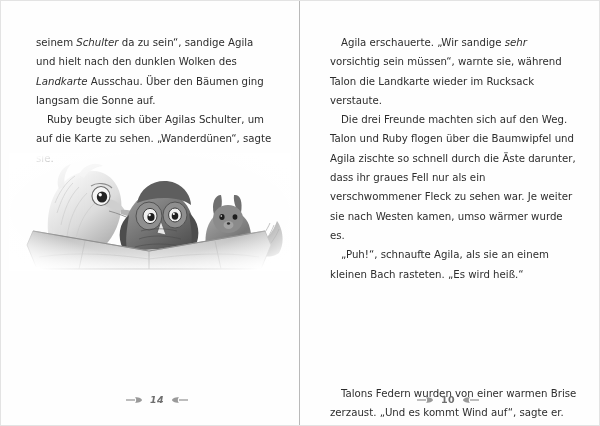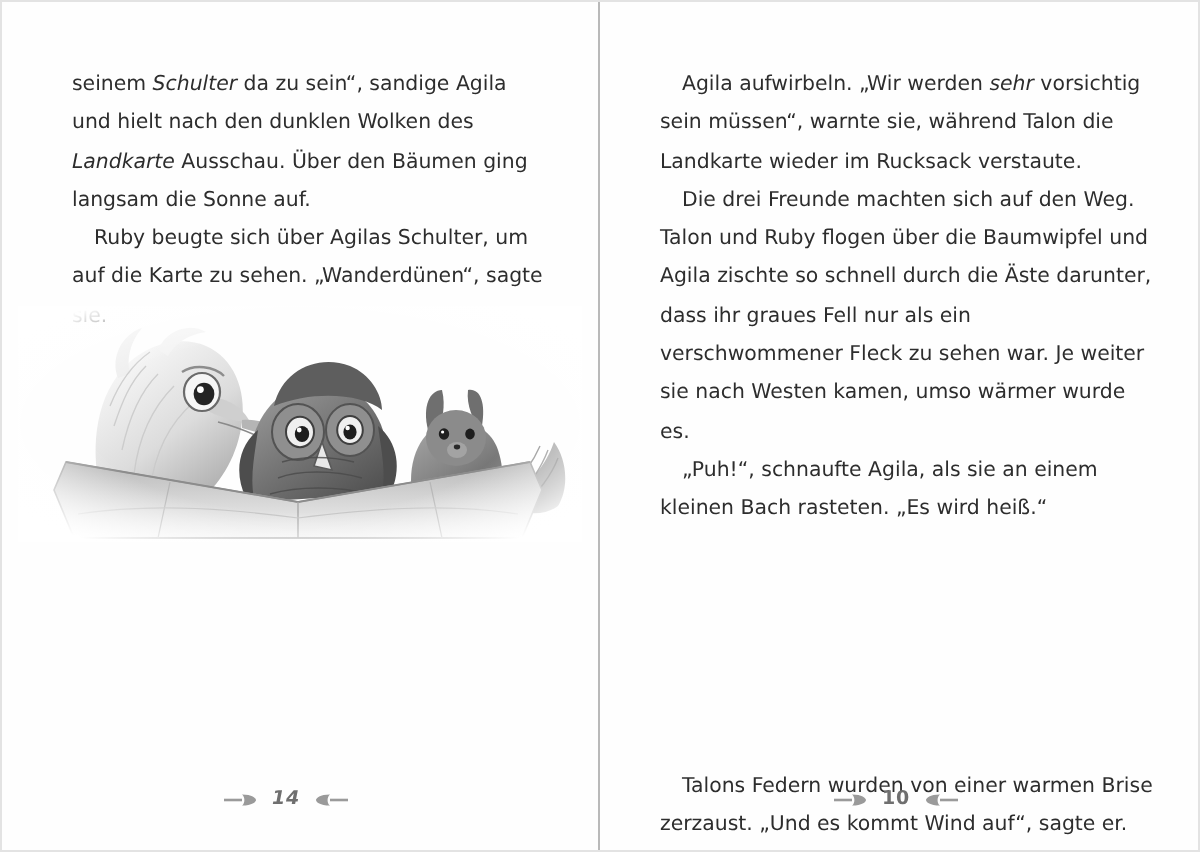--- a/index.html
+++ b/index.html
@@ -62,21 +62,21 @@
     width:100%;
   }
   .folio .num{
     font-size:9.5px;
     color:#6f6f6f;
     font-weight:600;
     letter-spacing:0.4px;
   }
   .leaf{display:block;}
 
-  .page-left .folio{left:0;width:284px;font-style:italic;}
+  .page-left .folio{left:14px;width:284px;font-style:italic;}
   .page-right .folio{left:0;width:296px;}
 </style>
 </head>
 <body>
 
 <div class="spread">
 
   <div class="gutter"></div>
 
   <div class="page page-left">
@@ -217,21 +217,21 @@
       <svg class="leaf" width="18" height="8" viewBox="0 0 18 8" xmlns="http://www.w3.org/2000/svg">
         <path d="M17 4 L8 4" stroke="#9a9a9a" stroke-width="1.3"></path>
         <path d="M8 1.2 C3 1.2 1 3 1 4 C1 5 3 6.8 8 6.8 C6.4 5.6 6.4 2.4 8 1.2 Z" fill="#9a9a9a"></path>
       </svg>
     </div>
   </div>
 
   <div class="page page-right">
 
     <div class="blk rt-top">
-      <p class="ind"><span>Agila aufwirbeln. „Wir werden </span><i>sehr</i><span> vorsichtig sein müssen“, warnte sie, während Talon die Landkarte wieder im Rucksack verstaute.</span></p>
+      <p class="ind"><span>Agila erschauerte. „Wir sandige </span><i>sehr</i><span> vorsichtig sein müssen“, warnte sie, während Talon die Landkarte wieder im Rucksack verstaute.</span></p>
       <p class="ind">Die drei Freunde machten sich auf den Weg. Talon und Ruby flogen über die Baumwipfel und Agila zischte so schnell durch die Äste darunter, dass ihr graues Fell nur als ein verschwommener Fleck zu sehen war. Je weiter sie nach Westen kamen, umso wärmer wurde es.</p>
       <p class="ind">„Puh!“, schnaufte Agila, als sie an einem kleinen Bach rasteten. „Es wird heiß.“</p>
     </div>
 
     <div class="blk rt-bot">
       <p class="ind">Talons Federn wurden von einer warmen Brise zerzaust. „Und es kommt Wind auf“, sagte er.</p>
     </div>
 
     <div class="folio">
       <svg class="leaf" width="18" height="8" viewBox="0 0 18 8" xmlns="http://www.w3.org/2000/svg">

